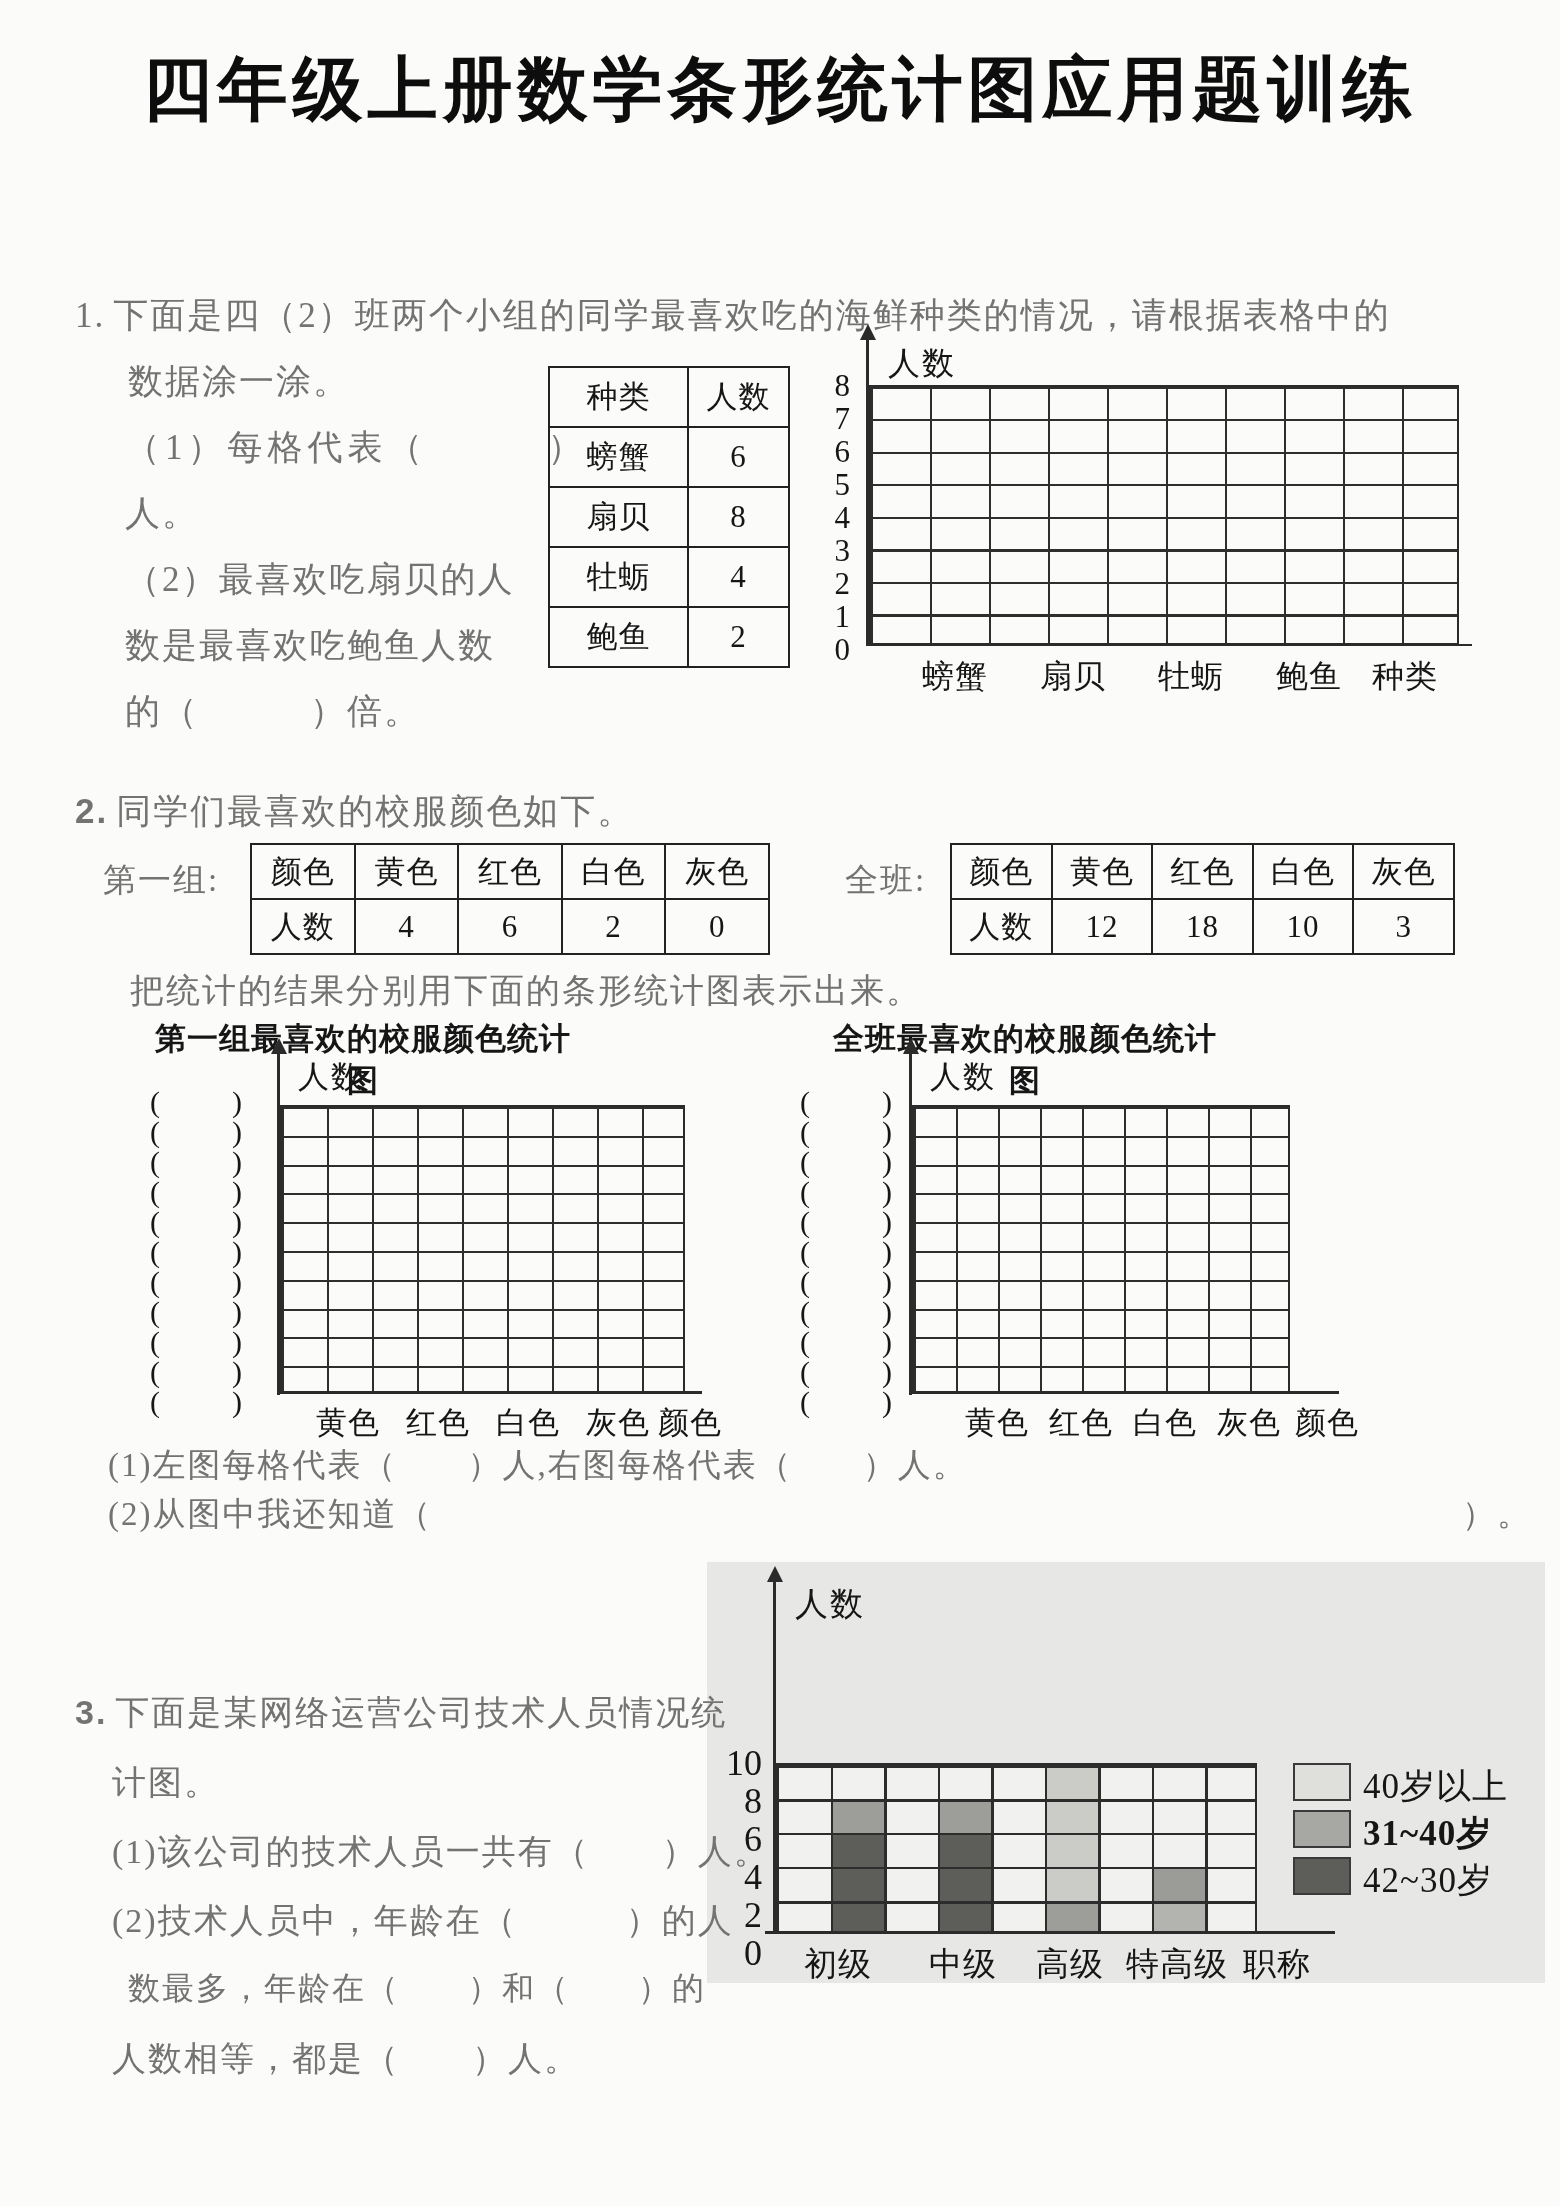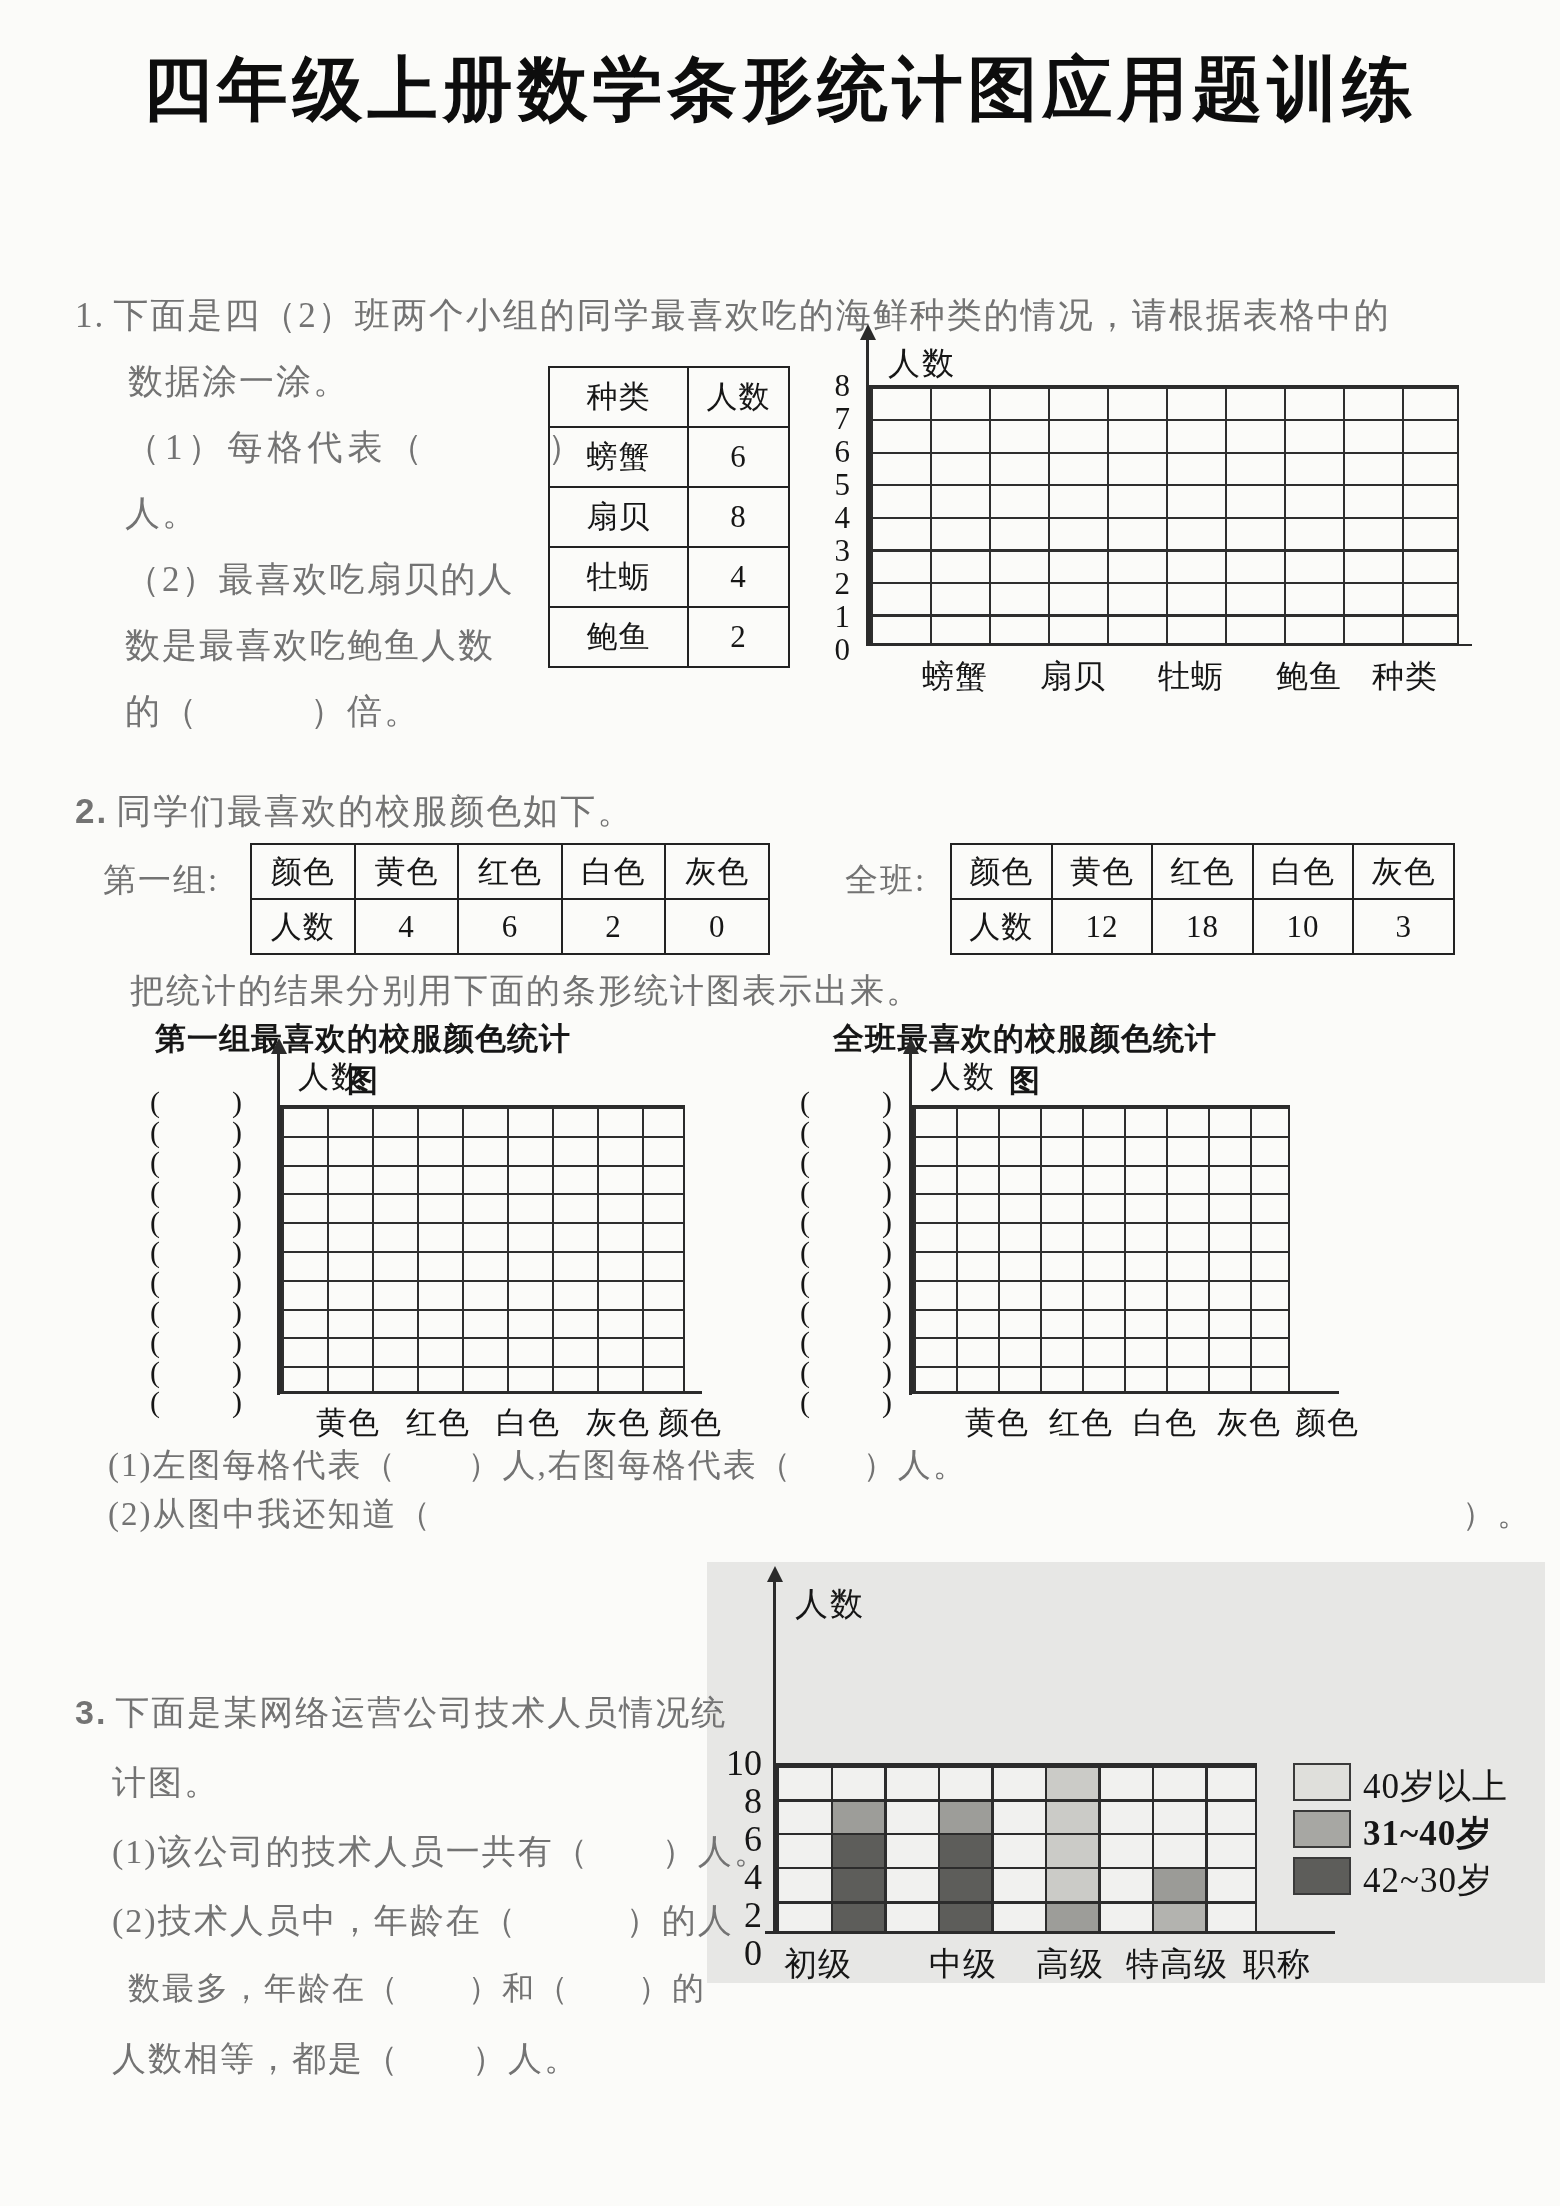--- a/index.html
+++ b/index.html
@@ -101,21 +101,21 @@
   .seg-light{background:#cbcbc7;}
   .seg-midlight{background:#b3b3af;}
   .seg-middark{background:#9b9b97;}
   .q3-yticks{left:700px;top:1744px;height:208px;width:62px;font-size:36px;}
   .q3-yticks .tick{line-height:38px;}
   .q3-vaxis{left:773px;top:1580px;height:353px;}
   .q3-arrow{left:766.5px;top:1566px;}
   .q3-ylabel{left:795px;top:1582px;font-size:33px;}
   .q3-haxis{left:765px;top:1931px;width:570px;}
   .xl.q3{top:1942px;font-size:33px;}
-  .q3-x1{left:784px;} .q3-x2{left:929px;} .q3-x3{left:1036px;} .q3-x4{left:1126px;}
+  .q3-x1{left:804px;} .q3-x2{left:929px;} .q3-x3{left:1036px;} .q3-x4{left:1126px;}
   .q3-xt{left:1243px;}
   .lg-sw{position:absolute;left:1293px;width:58px;height:38px;border:2.5px solid #3a3a3a;box-sizing:border-box;}
   .lg1{top:1763px;} .lg2{top:1810px;} .lg3{top:1857px;}
   .lg-tx{position:absolute;left:1363px;font-size:35px;letter-spacing:1px;white-space:nowrap;}
   .lgt1{top:1763px;} .lgt2{top:1810px;font-weight:bold;} .lgt3{top:1857px;}
 </style>
 </head>
 <body>
 
 <div class="page">

